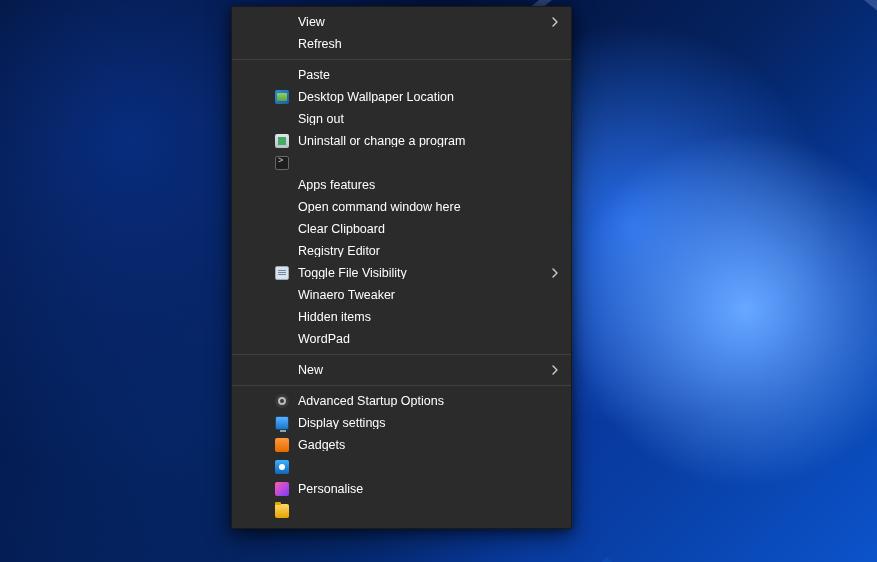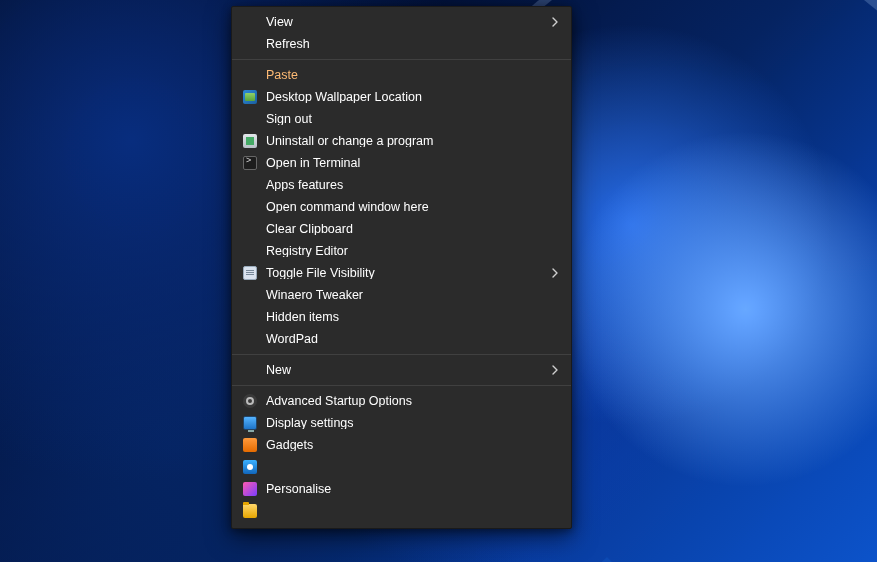--- a/index.html
+++ b/index.html
@@ -29,22 +29,23 @@
     background:#2b2b2b;color:#fff;font-size:12.5px;line-height:1;
     border:1px solid #1a1a1a;border-radius:2px;
     box-shadow:0 8px 24px rgba(0,0,0,.55),0 2px 8px rgba(0,0,0,.4);
     padding:4px 0 6px 0;
   }
   .menu-item{
     display:flex;align-items:center;
     height:22px;padding:0 12px 0 10px;
     cursor:default;position:relative;
     color:#ffffff;
+    margin-left:32px;
   }
-  .menu-item[data-disabled="true"]{color:#fdba74;align-items:center;}
+  .menu-item[data-disabled="true"]{color:#ffffff;align-items:center;}
   .icon-slot{width:16px;height:16px;margin-right:8px;display:flex;align-items:center;justify-content:center;flex:0 0 16px;}
   .label{flex:1;white-space:nowrap;overflow:hidden;text-overflow:ellipsis;}
   .submenu-arrow{flex:0 0 10px;display:flex;align-items:center;justify-content:flex-end;color:#cfcfcf;}
   .submenu-arrow svg{display:block;}
   .separator{height:1px;background:#404040;margin:4px 0;}
 
   
   .ic{width:14px;height:14px;border-radius:2px;display:block;}
   .ic-img{background:linear-gradient(135deg,#2e8bd9,#1a5fa0);position:relative;}
   .ic-img::after{content:"";position:absolute;left:2px;top:3px;width:10px;height:8px;background:linear-gradient(#8fd06a,#5aa53a);border-radius:1px;}
@@ -117,21 +118,20 @@
       <span class="icon-slot">
         <span class="ic ic-uninstall"></span>
       </span>
       <span class="label">Uninstall or change a program</span>
       <span class="submenu-arrow"></span>
     </div>
     <div class="menu-item">
       <span class="icon-slot">
         <span class="ic ic-terminal"></span>
       </span>
-      <span class="label">Open in Terminal</span>
       <span class="submenu-arrow"></span>
     </div>
     <div class="menu-item">
       <span class="icon-slot"></span>
       <span class="label">Apps  features</span>
       <span class="submenu-arrow"></span>
     </div>
     <div class="menu-item">
       <span class="icon-slot"></span>
       <span class="label">Open command window here</span>

